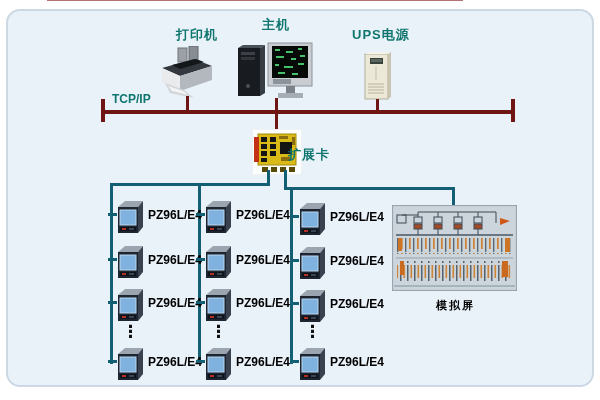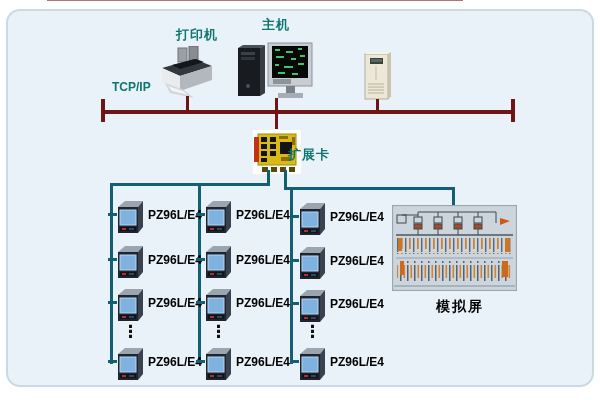--- a/index.html
+++ b/index.html
@@ -25,21 +25,21 @@
   .meter .stub{position:absolute;left:-8px;top:13px;width:9px;height:3px;background:#135f74;}
   .meter .micon{position:absolute;left:0;top:0;width:28px;height:34px;}
   .meter .mlabel{
     position:absolute;left:32px;top:8px;font-size:12px;font-weight:bold;
     color:#000;white-space:nowrap;letter-spacing:0;
   }
   .dots{
     position:absolute;width:10px;color:#111;font-size:17px;font-weight:bold;
     line-height:1;text-align:center;
   }
-  .mimic-label{position:absolute;font-size:14px;font-weight:bold;color:#000;letter-spacing:2px;}
+  .mimic-label{position:absolute;font-size:11px;font-weight:bold;color:#000;letter-spacing:2px;}
 </style>
 </head>
 <body>
 
 <div id="canvas">
 
   <svg width="0" height="0" style="position:absolute" aria-hidden="true">
     <defs>
       <symbol id="meter-sym" viewBox="0 0 28 34">
         <polygon points="2,7 9,1 27,1 22,7" fill="#9ba5b0"></polygon>
@@ -51,20 +51,21 @@
         <rect x="13" y="28" width="5" height="2" fill="#3a4654"></rect>
       </symbol>
     </defs>
   </svg>
 
   <div class="frame"></div>
   <div class="topline"></div>
 
   <div class="lbl" style="left:176px;top:26px">打印机</div>
   <div class="lbl" style="left:262px;top:16px">主机</div>
+  <div class="lbl" style="left:352px;top:26px">UPS电源</div>
 
   <svg class="devimg" style="left:158px;top:46px" width="58" height="56" viewBox="0 0 58 56">
     <rect x="20" y="2" width="9" height="14" fill="#9aa0a6" stroke="#6e747a" stroke-width="1"></rect>
     <rect x="31" y="0" width="9" height="16" fill="#878d93" stroke="#62686e" stroke-width="1"></rect>
     <polygon points="4,22 36,13 54,20 22,30" fill="#33383e"></polygon>
     <polygon points="14,19 38,13 46,16 22,23" fill="#14171a"></polygon>
     <polygon points="4,22 22,30 22,45 4,36" fill="#e9ebed"></polygon>
     <polygon points="22,30 54,20 54,34 22,45" fill="#b3b8be"></polygon>
     <polygon points="7,37 26,44 36,52 12,47" fill="#d2d6da"></polygon>
     <polygon points="10,40 25,45 30,49 14,45" fill="#f2f4f5"></polygon>
@@ -105,21 +106,21 @@
     <rect x="9" y="7" width="11" height="3" fill="#5a665f"></rect>
     <line x1="14" y1="14" x2="14" y2="28" stroke="#c4bfab" stroke-width="1"></line>
     <g stroke="#b8b29e" stroke-width="1">
       <line x1="6" y1="32" x2="22" y2="32"></line>
         <line x1="6" y1="35" x2="22" y2="35"></line>
       <line x1="6" y1="38" x2="22" y2="38"></line>
         <line x1="6" y1="41" x2="22" y2="41"></line>
     </g>
   </svg>
 
-  <div class="lbl lbl-sm" style="left:112px;top:80px;letter-spacing:0">TCP/IP</div>
+  <div class="lbl lbl-sm" style="left:112px;top:92px;letter-spacing:0">TCP/IP</div>
   <div class="maroon" style="left:103px;top:110px;width:410px;height:4px"></div>
   <div class="maroon" style="left:101px;top:99px;width:4px;height:23px"></div>
   <div class="maroon" style="left:511px;top:99px;width:4px;height:23px"></div>
   <div class="maroon" style="left:186px;top:96px;width:3px;height:14px"></div>
   <div class="maroon" style="left:275px;top:98px;width:3px;height:12px"></div>
   <div class="maroon" style="left:376px;top:99px;width:3px;height:11px"></div>
   <div class="maroon" style="left:275px;top:114px;width:3px;height:17px"></div>
 
   <svg class="devimg" style="left:252px;top:129px" width="50" height="46" viewBox="0 0 50 46">
     <rect x="0" y="0" width="50" height="46" fill="#fcfdfd" stroke="#e3e6e8" stroke-width="1"></rect>

